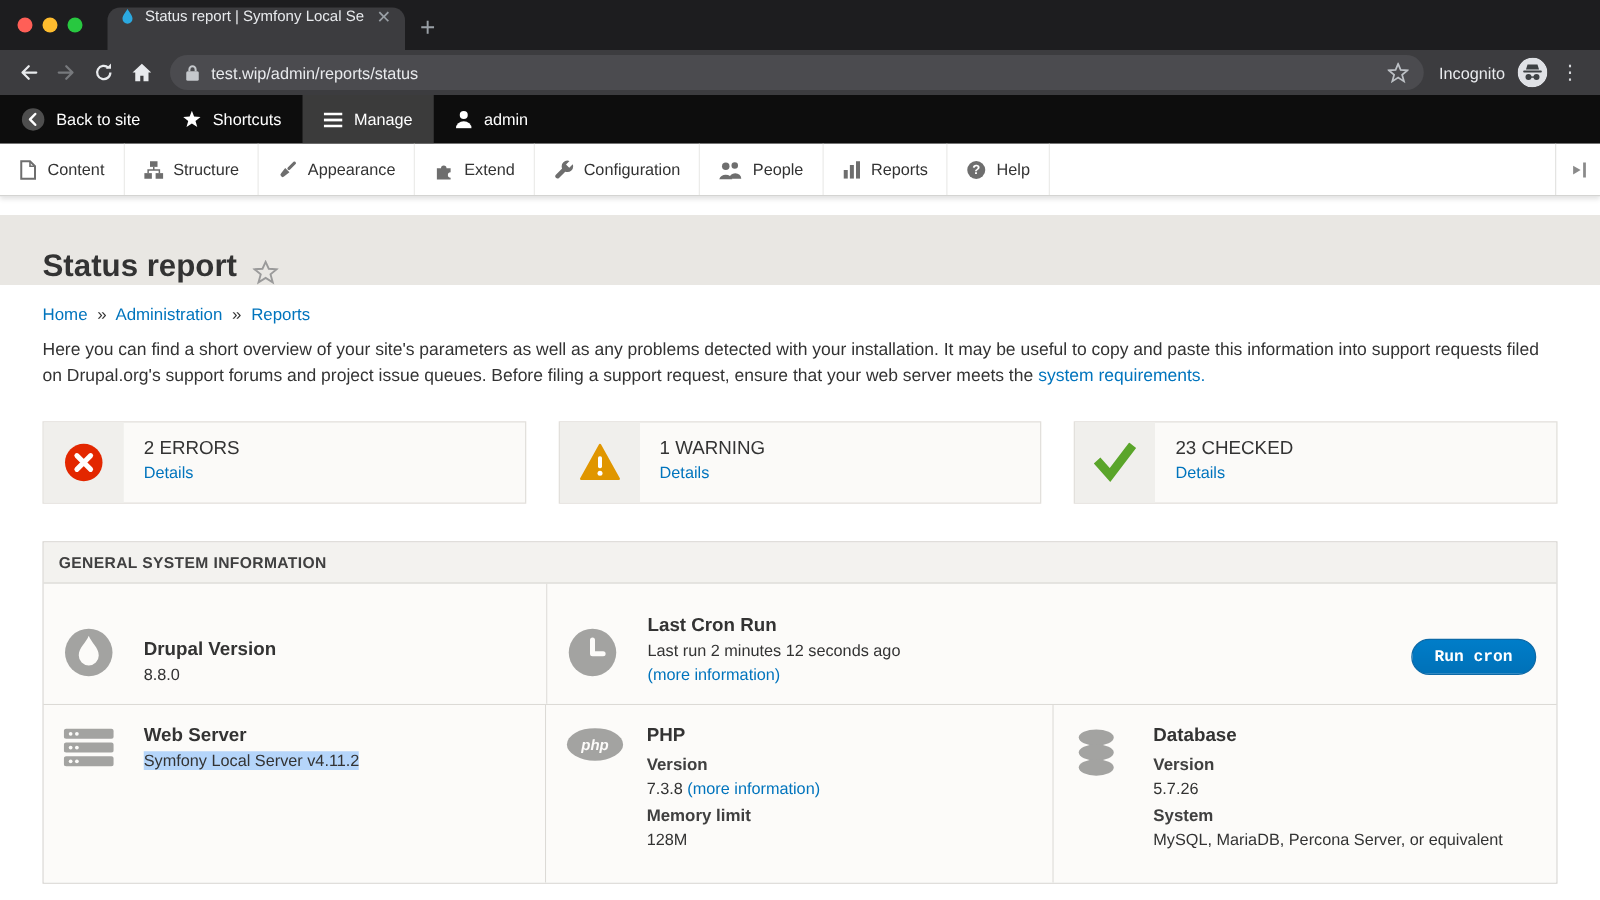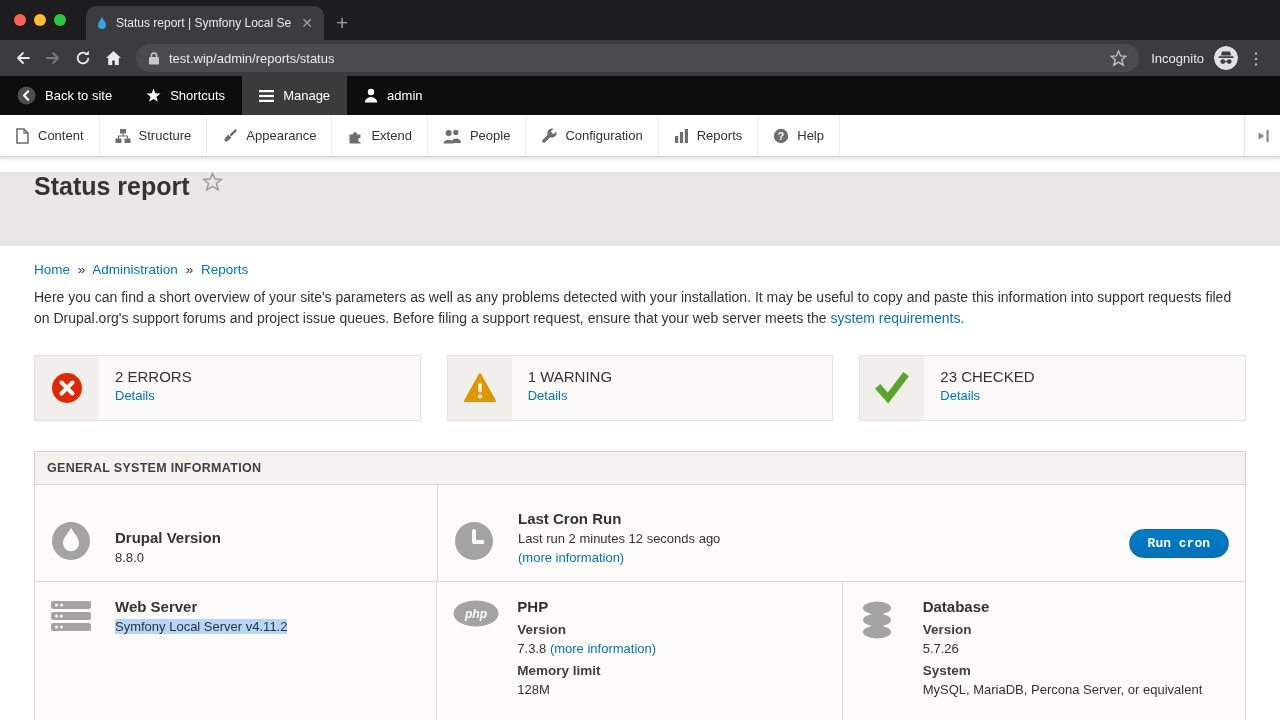--- a/index.html
+++ b/index.html
@@ -8,21 +8,21 @@
   a { color:#0074bd; text-decoration:none; cursor:pointer; }
 
   .screen { width:1280px; height:720px; display:flex; flex-direction:column; }
 
   
   .tab-strip { height:40px; background:#1d1d1f; display:flex; align-items:flex-end; flex:0 0 auto; }
   .traffic { display:flex; gap:8px; align-items:center; height:40px; padding:0 14px 0 14px; }
   .light { width:12px; height:12px; border-radius:50%; }
   .light.red { background:#ff5f57; } .light.yellow { background:#febc2e; } .light.green { background:#28c840; }
   .tab { width:238px; height:34px; background:#3c3c3f; border-radius:10px 10px 0 0;
-    display:flex; align-items:center; padding:0 9px; gap:7px; margin-left:6px; }
+    display:flex; align-items:flex-start; padding:0 9px; gap:7px; margin-left:6px; }
   .tab-title { flex:1; font-size:12px; color:#e8eaed; white-space:nowrap; overflow:hidden; }
   .tab-close { color:#9aa0a6; font-size:14px; line-height:1; padding:0 2px; }
   .newtab { color:#9aa0a6; font-size:21px; height:34px; display:flex; align-items:center; padding:0 12px; }
 
   .toolbar { height:36px; background:#3c3c3f; display:flex; align-items:center; padding:0 8px; flex:0 0 auto; }
   .navbtn { width:30px; height:28px; display:flex; align-items:center; justify-content:center; }
   .omnibox { flex:1; height:28px; background:#4b4b4f; border-radius:14px; margin:0 8px;
     display:flex; align-items:center; padding:0 12px; gap:9px; }
   .url { flex:1; font-size:13px; color:#e8eaed; }
   .incog-label { color:#e8eaed; font-size:13px; margin:0 10px 0 4px; }
@@ -37,21 +37,21 @@
   
   .menu-bar { height:42px; background:#fff; display:flex; align-items:stretch;
     border-bottom:1px solid #d4d4d2; box-shadow:0 2px 4px rgba(0,0,0,0.12); flex:0 0 auto; position:relative; z-index:2; }
   .menu-item { display:flex; align-items:center; gap:8px; padding:0 15px; font-size:13px; color:#333;
     border-right:1px solid #ececea; cursor:pointer; }
   .menu-spacer { flex:1; }
   .menu-collapse { width:36px; border-left:1px solid #e4e4e2; display:flex; align-items:center; justify-content:center; }
 
   
   .page { flex:1; background:#fff; overflow:hidden; }
-  .title-band { height:74px; background:#e9e7e3; display:flex; align-items:flex-start; padding:0 34px; margin-top:15px; }
+  .title-band { height:56px; background:#e9e7e3; display:flex; align-items:flex-end; padding:0 34px; margin-top:15px; }
   .page-h1 { font-size:25px; font-weight:bold; color:#333; }
   .fav-star { margin-left:12px; display:flex; }
 
   .content { padding:0 34px; }
   .breadcrumb { margin-top:16px; font-size:13.5px; color:#333; }
   .breadcrumb .sep { color:#333; margin:0 4px; }
   .intro { margin-top:10px; font-size:14px; line-height:21px; color:#333; max-width:1212px; }
   .intro a { margin-left:4px; }
 
   .cards { display:flex; gap:26px; margin-top:26px; }
@@ -232,38 +232,38 @@
     <div class="menu-item">
       <span style="display:flex;">
         <svg width="16" height="16">
             <path d="M2.5 6.5 h3.3 a2 2 0 1 1 4.4 0 h3.3 v3.3 a2 2 0 1 0 0 4.4 v1.3 H2.5 z" fill="#6e6e6e"></path>
           </svg>
       </span>
       <span>Extend</span>
     </div>
     <div class="menu-item">
       <span style="display:flex;">
+        <svg width="16" height="16">
+            <path d="M15.2 3.4 a4.6 4.6 0 0 1-6 5.9 L4 14.5 a1.8 1.8 0 0 1-2.5-2.5 L6.7 6.8 a4.6 4.6 0 0 1 5.9-6 L9.8 3.6 l2.6 2.6 z" fill="#6e6e6e"></path>
+          </svg>
+      </span>
+      <span>Configuration</span>
+    </div>
+    <div class="menu-item">
+      <span style="display:flex;">
         <svg width="19" height="16">
             <g fill="#6e6e6e">
               <circle cx="12.8" cy="4.4" r="2.6"></circle>
               <path d="M8.4 15 a4.8 4.5 0 0 1 9.6 0 z"></path>
               <circle cx="5.6" cy="5" r="3"></circle>
               <path d="M0.4 15.4 a5.4 5 0 0 1 10.4 0 z"></path>
             </g>
           </svg>
       </span>
       <span>People</span>
-    </div>
-    <div class="menu-item">
-      <span style="display:flex;">
-        <svg width="16" height="16">
-            <path d="M15.2 3.4 a4.6 4.6 0 0 1-6 5.9 L4 14.5 a1.8 1.8 0 0 1-2.5-2.5 L6.7 6.8 a4.6 4.6 0 0 1 5.9-6 L9.8 3.6 l2.6 2.6 z" fill="#6e6e6e"></path>
-          </svg>
-      </span>
-      <span>Configuration</span>
     </div>
     <div class="menu-item">
       <span style="display:flex;">
         <svg width="15" height="15">
             <rect x="1" y="8" width="3.2" height="7" fill="#6e6e6e"></rect>
             <rect x="5.9" y="4" width="3.2" height="11" fill="#6e6e6e"></rect>
             <rect x="10.8" y="1" width="3.2" height="14" fill="#6e6e6e"></rect>
           </svg>
       </span>
       <span>Reports</span>

